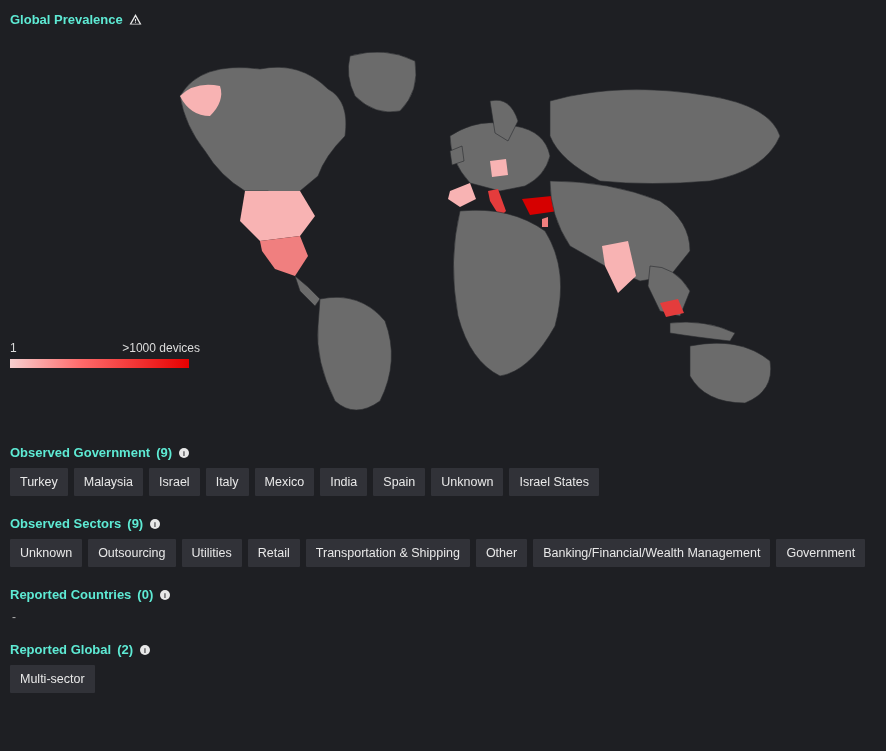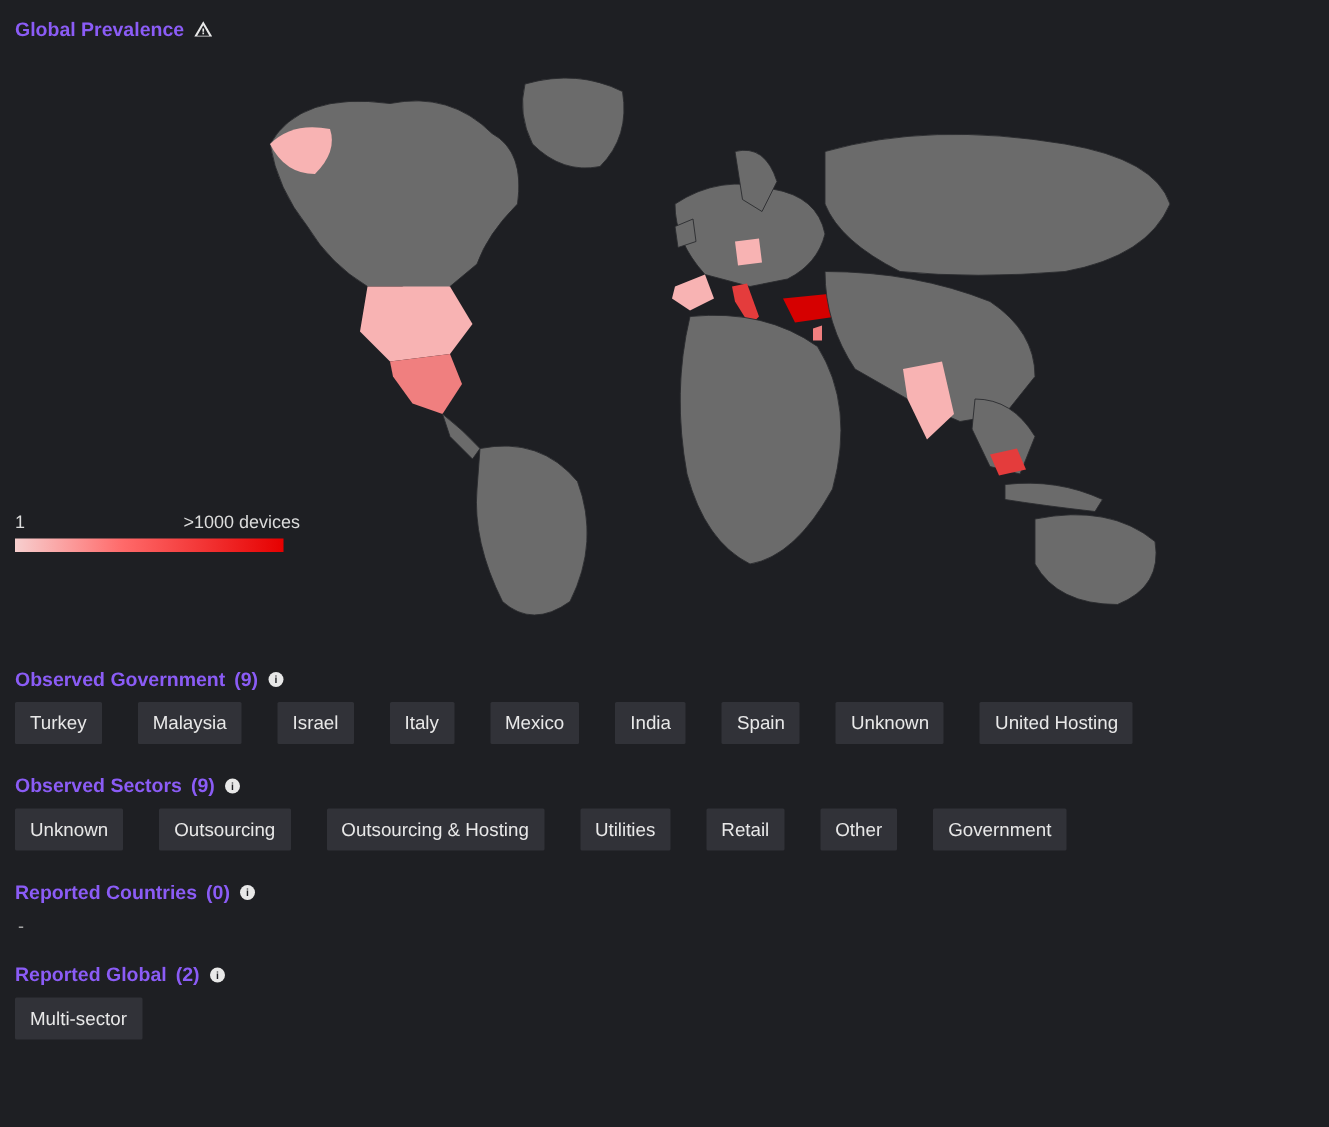--- a/index.html
+++ b/index.html
@@ -9,39 +9,39 @@
     font-family: "Segoe UI", Arial, sans-serif;
     font-size: 13px;
     width: 886px;
     height: 751px;
     overflow: hidden;
     padding: 12px 10px;
   }
   .section-title {
     font-weight: 600;
     font-size: 13px;
-    color: #8b5cf6;
+    color: #5eead4;
     display: flex;
     align-items: center;
     gap: 6px;
     margin-bottom: 8px;
     text-align: right;
   }
   .section-title .count::before { content: " ("; }
   .section-title .count::after  { content: ")"; }
   .warn-icon, .info-icon {
     display: inline-flex;
     align-items: center;
     justify-content: center;
   }
   .warn-icon svg, .info-icon svg { display:block; }
   .tag-row {
     display: flex;
     flex-wrap: wrap;
-    gap: 24px;
+    gap: 6px;
     margin-bottom: 20px;
   }
   .tag {
     background: #313238;
     color: #e8e8e8;
     padding: 7px 10px;
     font-size: 12.5px;
     border-radius: 1px;
     cursor: pointer;
   }
@@ -171,40 +171,41 @@
 </div>
 <div class="tag-row" id="observed-countries-row">
     <div class="tag">Turkey</div>
     <div class="tag">Malaysia</div>
     <div class="tag">Israel</div>
     <div class="tag">Italy</div>
     <div class="tag">Mexico</div>
     <div class="tag">India</div>
     <div class="tag">Spain</div>
     <div class="tag">Unknown</div>
-    <div class="tag">United Hosting</div>
+    <div class="tag">Israel States</div>
   </div>
 
 <div class="section-title">
   <span>Observed Sectors</span>
     <span class="count">9</span>
   <span class="info-icon">
     <svg width="12" height="12" viewBox="0 0 24 24">
         <circle cx="12" cy="12" r="10" fill="#e8e8e8"></circle>
         <text x="12" y="17" text-anchor="middle" font-size="14" font-weight="bold" fill="#1e1f23">i</text>
       </svg>
   </span>
 </div>
 <div class="tag-row" id="observed-sectors-row">
     <div class="tag">Unknown</div>
     <div class="tag">Outsourcing</div>
-    <div class="tag">Outsourcing &amp; Hosting</div>
     <div class="tag">Utilities</div>
     <div class="tag">Retail</div>
+    <div class="tag">Transportation &amp; Shipping</div>
     <div class="tag">Other</div>
+    <div class="tag">Banking/Financial/Wealth Management</div>
     <div class="tag">Government</div>
   </div>
 
 <div class="section-title">
   <span>Reported Countries</span>
     <span class="count">0</span>
   <span class="info-icon">
     <svg width="12" height="12" viewBox="0 0 24 24">
         <circle cx="12" cy="12" r="10" fill="#e8e8e8"></circle>
         <text x="12" y="17" text-anchor="middle" font-size="14" font-weight="bold" fill="#1e1f23">i</text>

